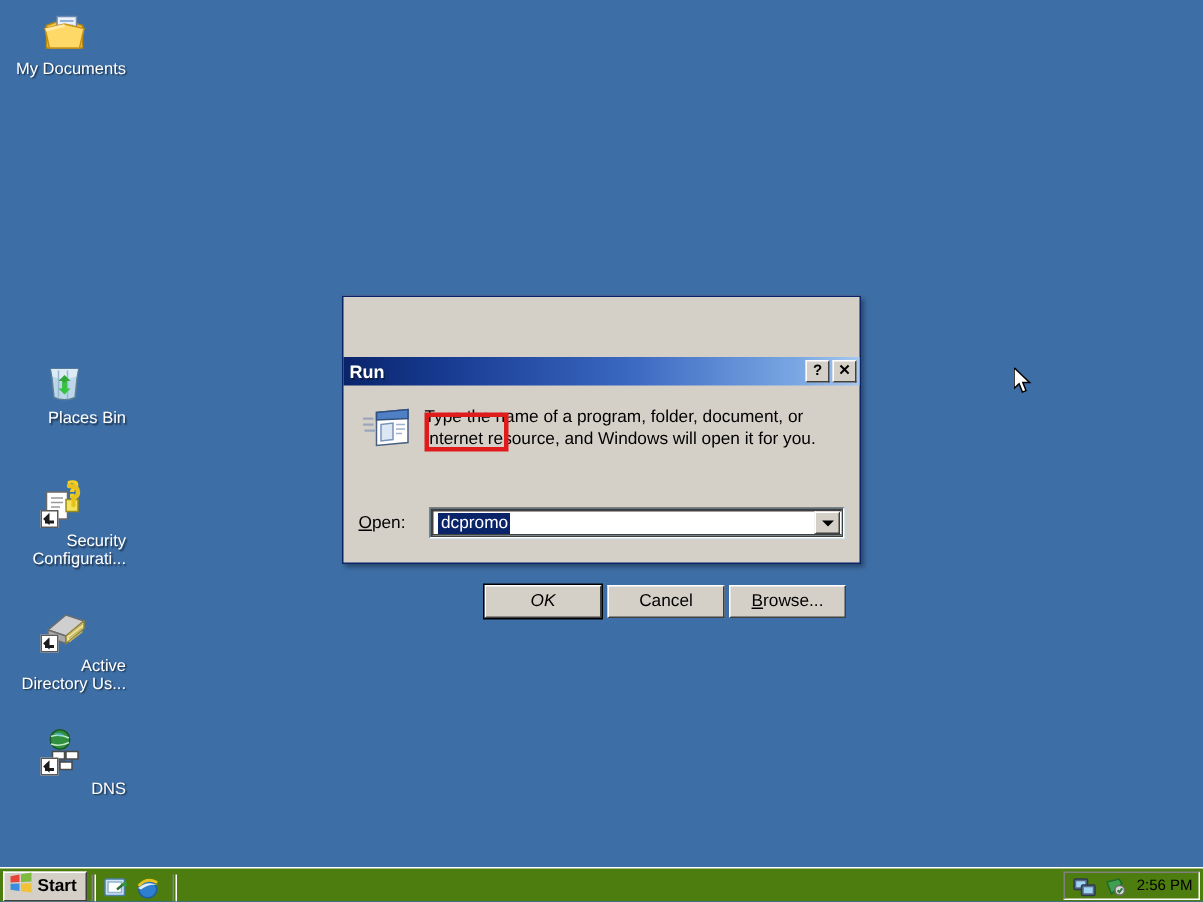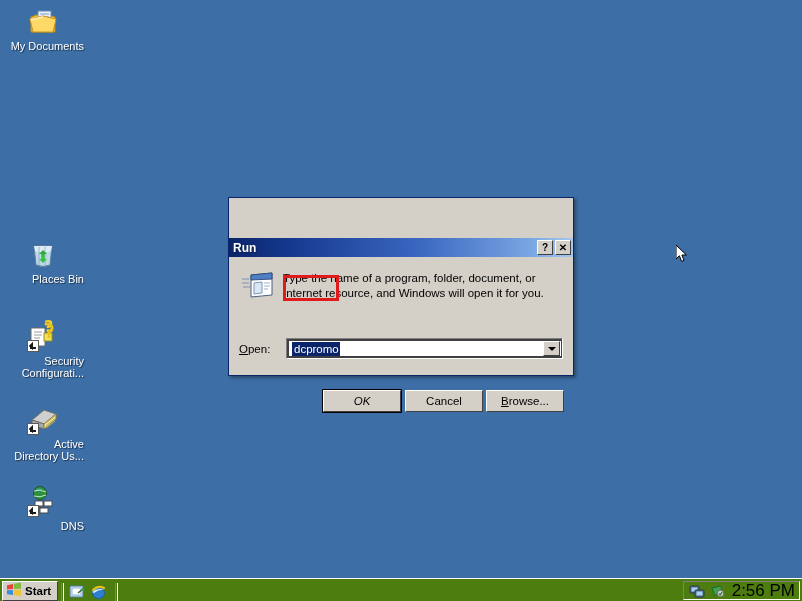--- a/index.html
+++ b/index.html
@@ -232,21 +232,21 @@
     position:absolute; right:2px; top:2px;
     height:19px;
     display:flex; align-items:center; gap:4px;
     padding:0 4px 0 5px;
     border-top:1px solid #808080;
     border-left:1px solid #808080;
     border-right:1px solid #ffffff;
     border-bottom:1px solid #ffffff;
   }
   #clock {
-    font-size:17px; color:#000000;
+    font-size:10px; color:#000000;
     font-family:"Liberation Sans", sans-serif;
     margin-left:3px;
   }
   .tray-icon { width:16px;height:16px; cursor:default; }
 
   
   #cursor { position:absolute; left:676px; top:245px; width:12px;height:19px; z-index:200; pointer-events:none; }
 </style>
 </head>
 <body>

